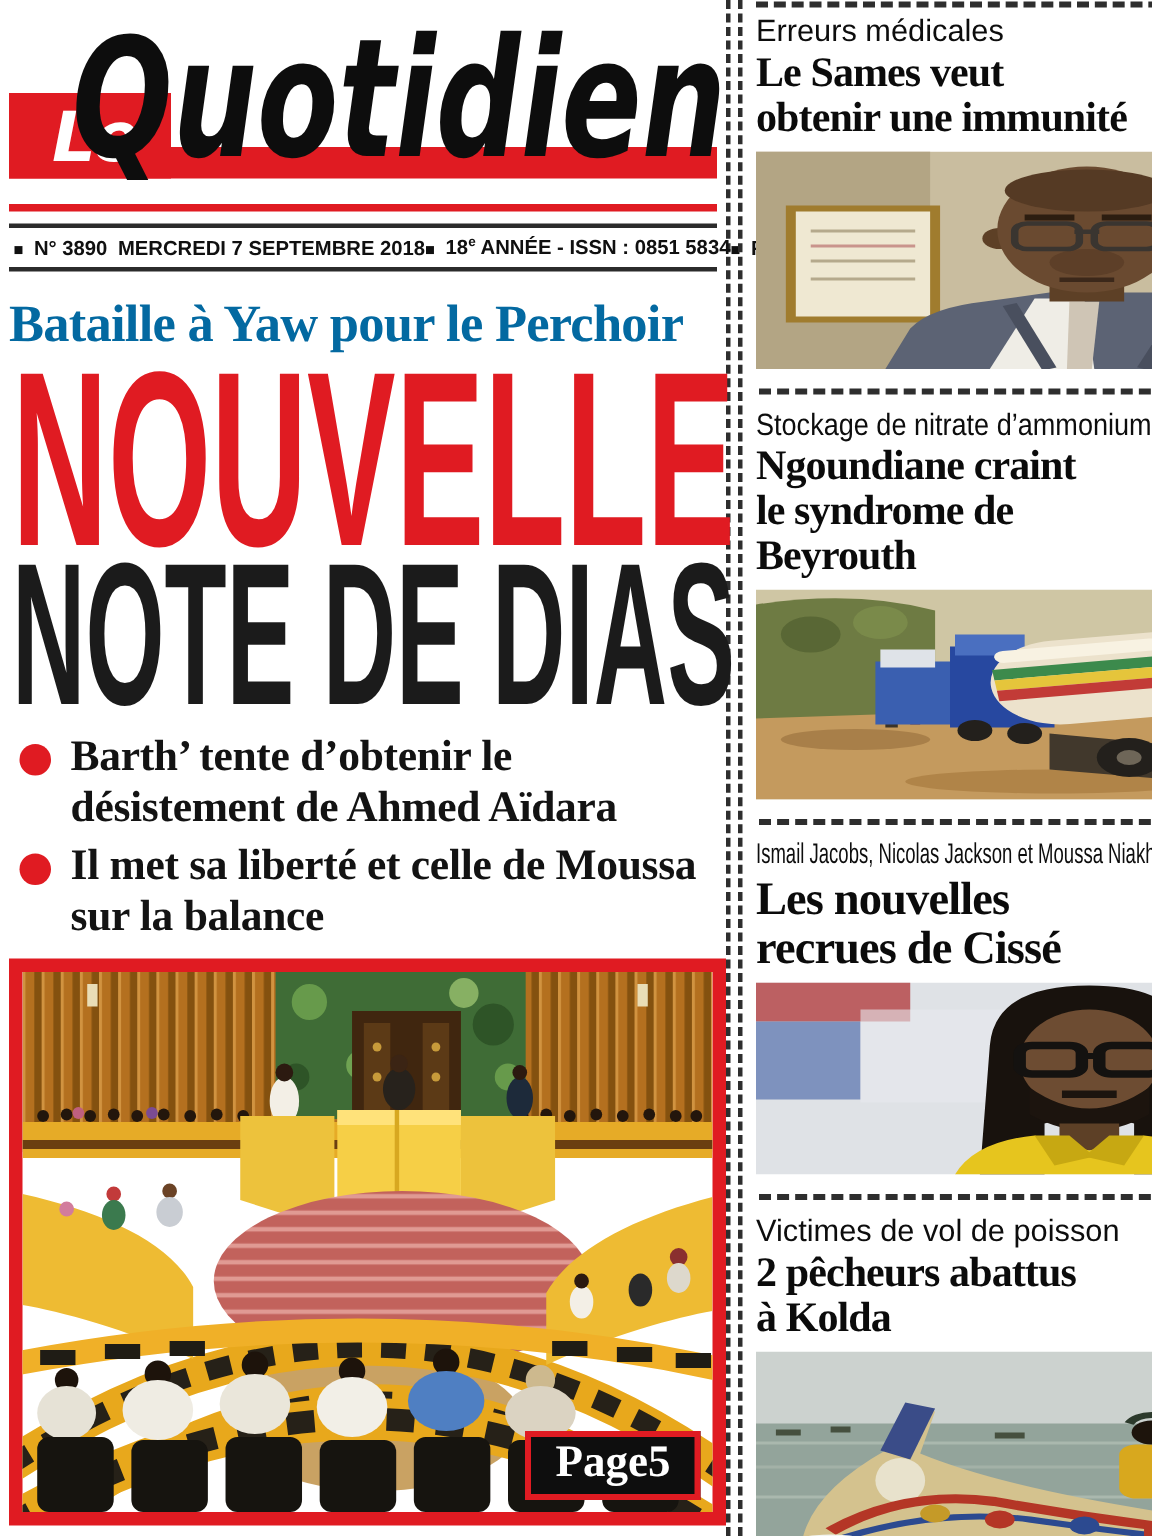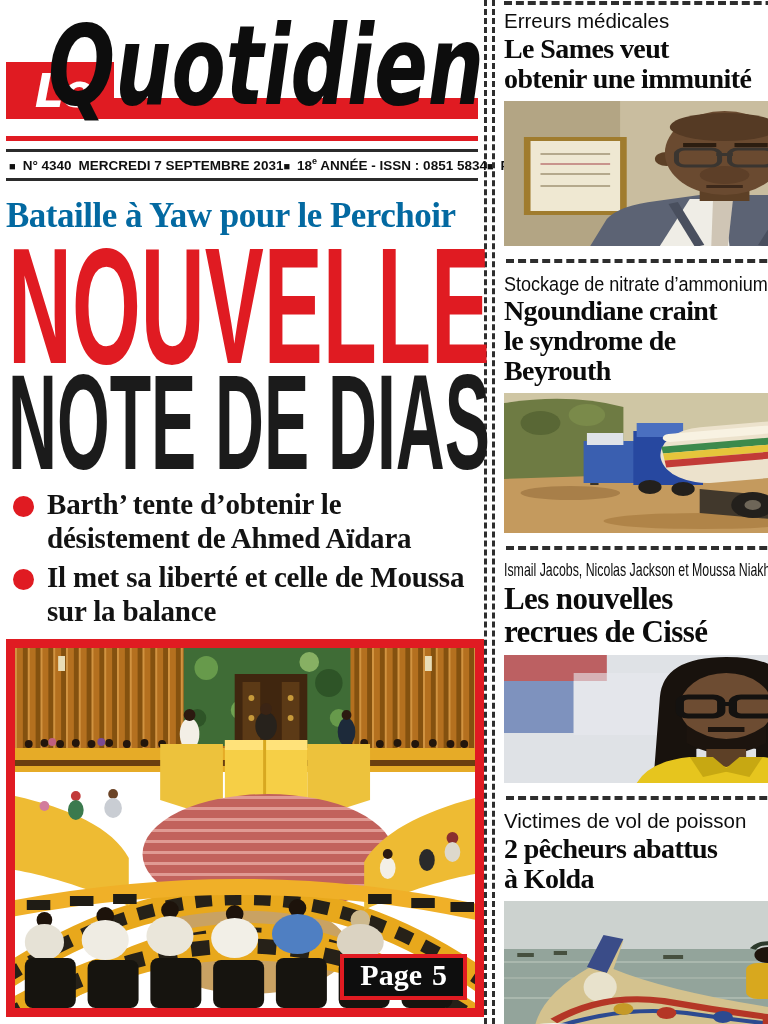--- a/index.html
+++ b/index.html
@@ -40,21 +40,21 @@
   .hl-svg text{font-family:"Liberation Sans", sans-serif; font-weight:bold;}
 
   .bullets{margin:15px 0 0;}
   .bullet{display:flex; margin-bottom:5px;}
   .dot{width:21px; height:21px; border-radius:50%; background:var(--red); flex:none; margin:9px 13px 0 7px;}
   .btext{font:700 29px/1.18 "Liberation Serif", serif; color:#131313; letter-spacing:-0.2px; padding-right:4px;}
 
   .main-photo{position:relative; margin-top:11px; height:378px; border:9px solid var(--red); background:#c8judgment;}
   .main-photo svg{width:100%; height:100%; display:block;}
   .page5{position:absolute; right:8px; bottom:8px; border:4px solid var(--red); background:#0e0e0e;
-    color:#fff; font:700 30px "Liberation Serif", serif; padding:0 16px 4px; display:flex; gap:10px;margin-left:30px;}
+    color:#fff; font:700 30px "Liberation Serif", serif; padding:0 16px 4px; display:flex; margin-left:30px;}
 
   
   .right-col{flex:1; border-left:3px dashed #2e2e2e; margin-left:5px; padding:0 4px 0 9px;}
   .top-dash{border-top:4px dashed #2e2e2e; margin:1px 0 4px;}
   .sep{border-top:4px dashed #2e2e2e; margin:13px 16px 9px 2px;}
 
   .kicker{font:400 20.5px/1.2 "Liberation Sans", sans-serif; color:#0d0d0d; white-space:nowrap;}
   .k-mid{transform:scaleX(.88); transform-origin:0 50%; width:114%;}
   .k-cond{transform:scaleX(.65); transform-origin:0 50%; width:154%; font-size:19px;}
   .hl{font:700 28px/1.07 "Liberation Serif", serif; color:#0b0b0b; letter-spacing:-0.6px; white-space:nowrap;}
@@ -78,22 +78,22 @@
           <span>Le</span>
         </div>
         <svg class="q-svg" width="440" height="132" viewBox="0 0 440 132">
           <text x="0" y="100" font-size="110" textLength="436" lengthAdjust="spacingAndGlyphs">Quotidien</text>
         </svg>
       </div>
       <div class="red-line"></div>
       <div class="info-bar">
         <span class="ig">
           <span class="sq">■</span>
-          <span>N° 4340</span>
-          <span>MERCREDI 7 SEPTEMBRE 2031</span>
+          <span>N° 3890</span>
+          <span>MERCREDI 7 SEPTEMBRE 2018</span>
         </span>
         <span class="ig">
           <span class="sq">■</span>
           <span><span>18</span><sup>e</sup> <span>ANNÉE - ISSN : 0851 5834</span></span>
         </span>
         <span class="ig">
           <span class="sq">■</span>
           <span>Prix : 100 F</span>
         </span>
       </div>

